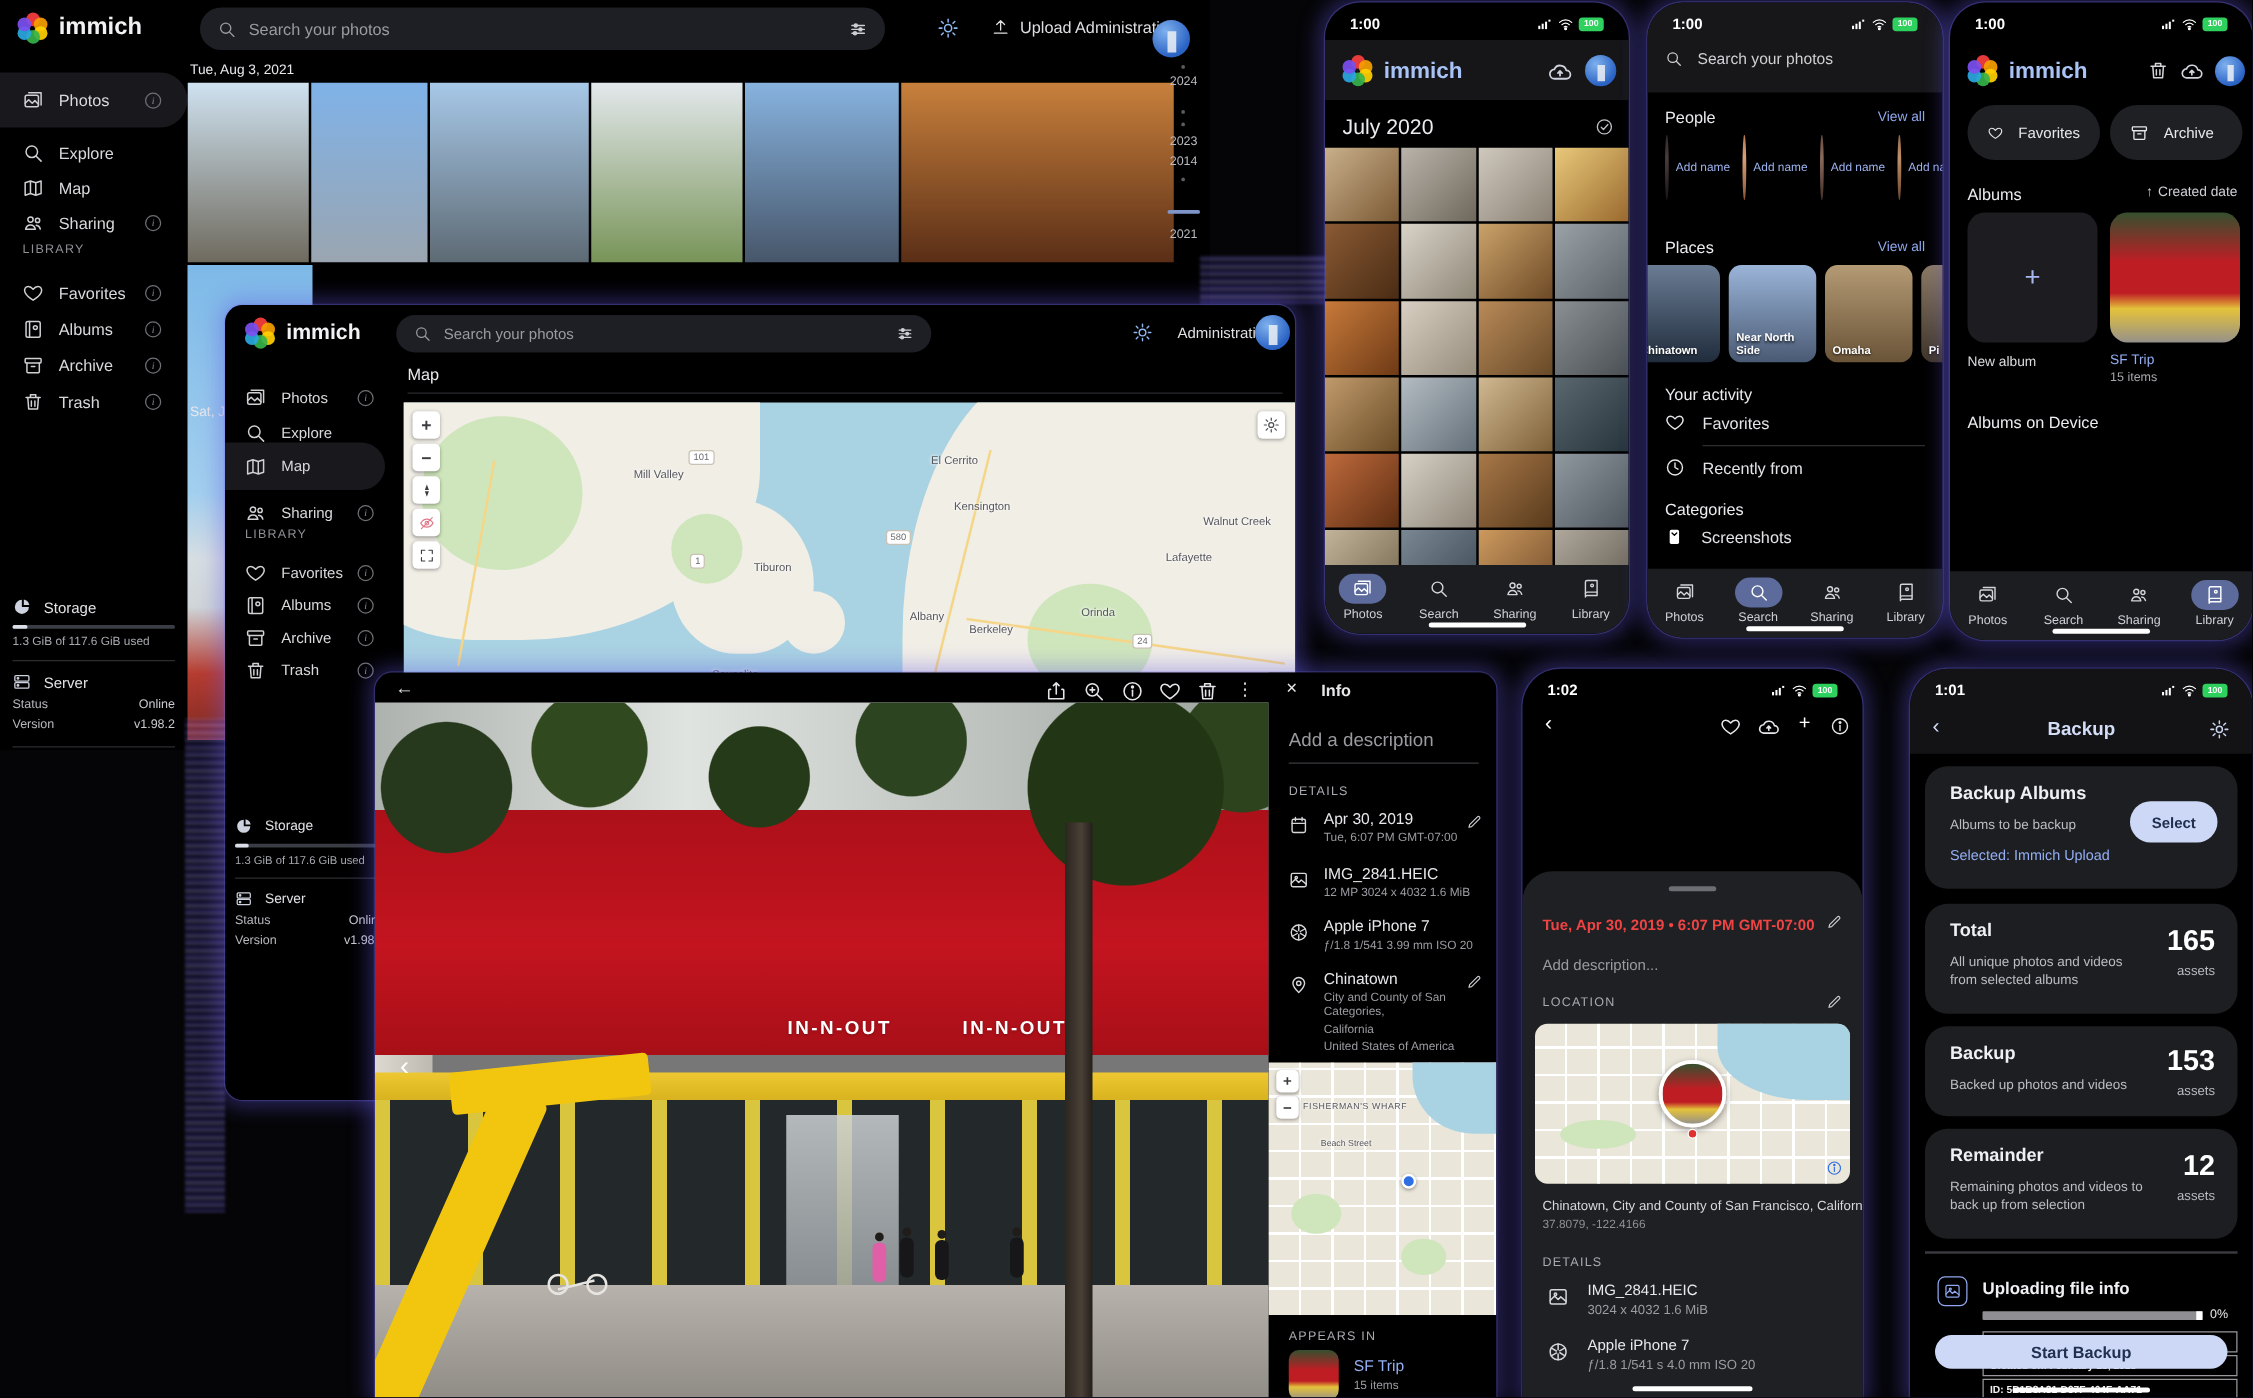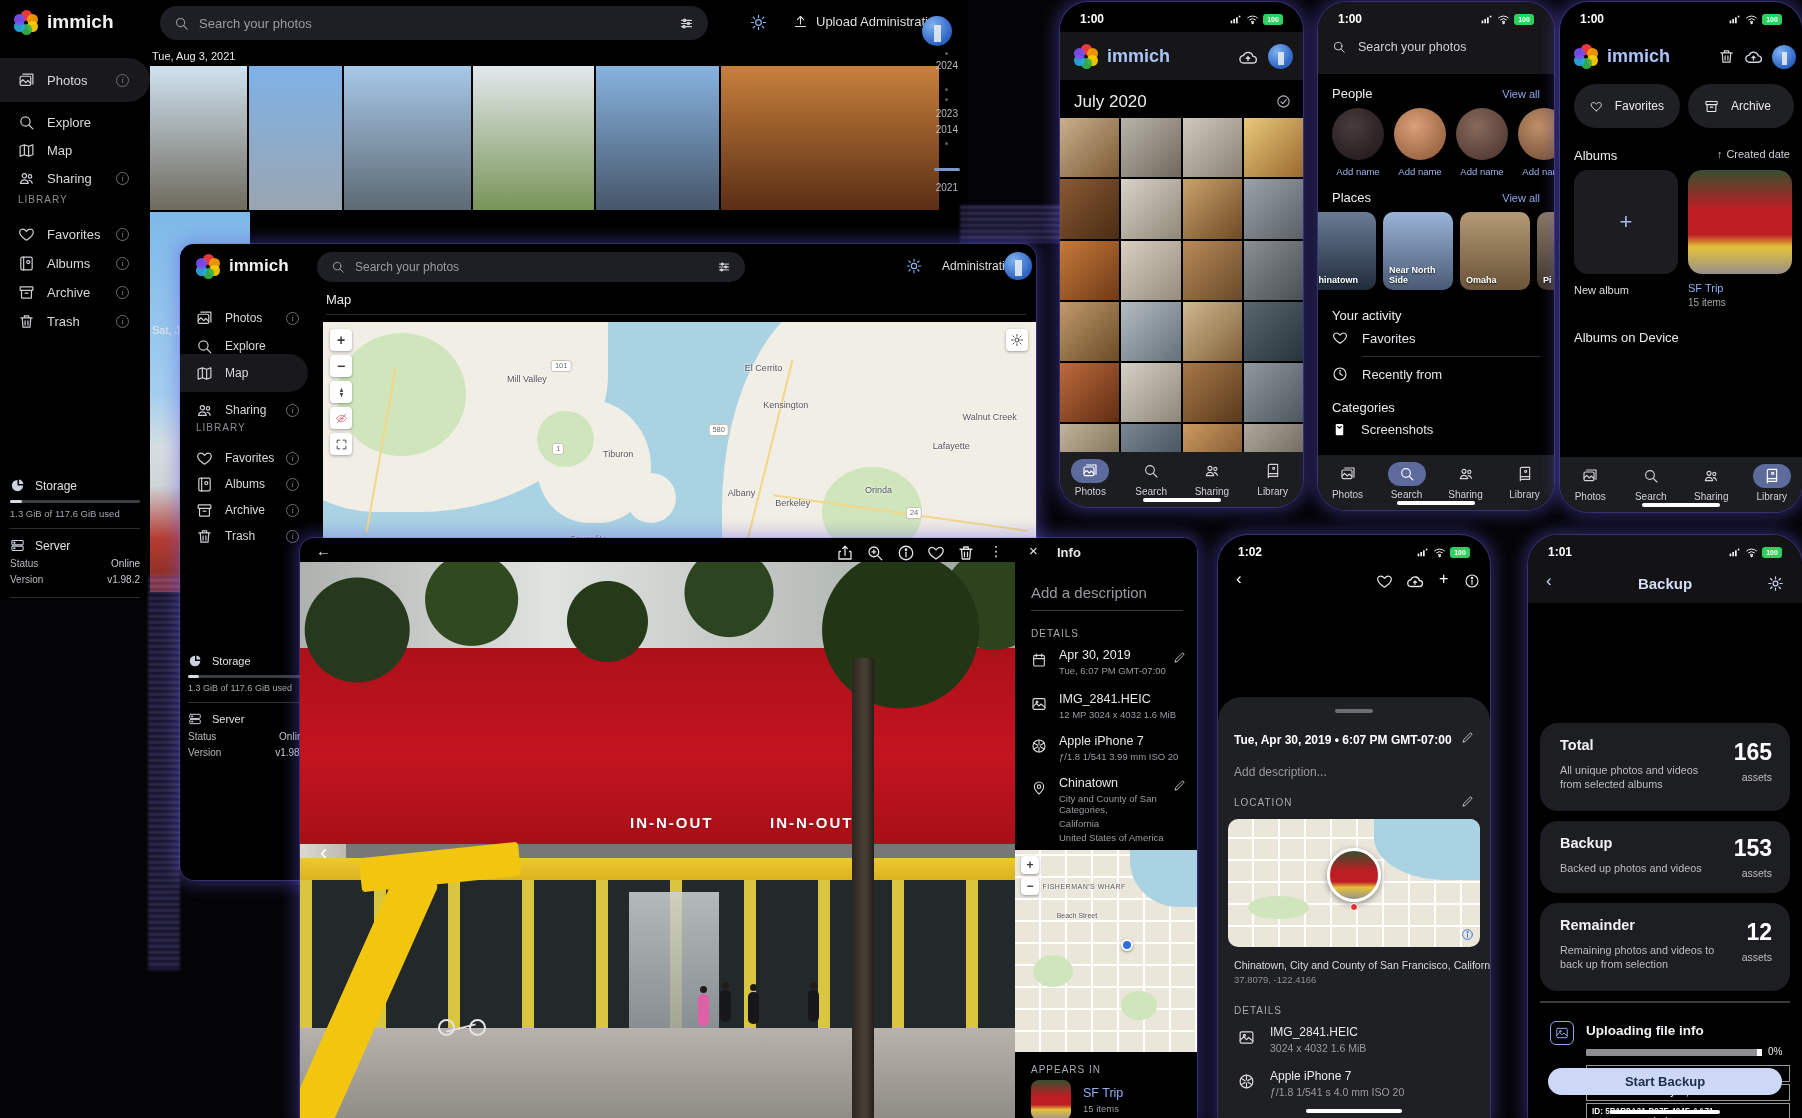--- a/index.html
+++ b/index.html
@@ -128,21 +128,21 @@
   .mlogo-name{font-size:18px;font-weight:bold;color:#a9c3f6;}
   .mnav{position:absolute;left:0;right:0;display:flex;background:#1c1d21;padding-top:7px;}
   .mnav .ni{flex:1;display:flex;flex-direction:column;align-items:center;gap:3px;font-size:10px;color:#cfcfd5;}
   .mnav .nic{width:38px;height:24px;border-radius:13px;display:flex;align-items:center;justify-content:center;color:#d3d3d9;}
   .mnav .active .nic{background:#5d6b9c;color:#fff;}
   .homebar{position:absolute;left:50%;transform:translateX(-50%);width:78px;height:4px;border-radius:3px;background:#fff;}
   .gwrap{display:grid;grid-template-columns:repeat(4,1fr);gap:2px;}
   .gtile{width:100%;aspect-ratio:1;}
   .sechead{font-size:13px;color:#ececf0;}
   .viewall{font-size:11px;color:#8fa7ee;}
-  .person{display:flex;flex-direction:column;align-items:center;gap:6px;width:52px;justify-content:flex-end;}
+  .person{display:flex;flex-direction:row;align-items:center;gap:6px;width:52px;justify-content:flex-end;}
   .person .face{width:52px;height:52px;border-radius:50%;}
   .person .pname{font-size:9.5px;color:#9db4f0;white-space:nowrap;}
   .ptile{position:relative;width:70px;height:78px;border-radius:10px;flex:none;overflow:hidden;}
   .plabel{position:absolute;left:6px;bottom:5px;font-size:9px;font-weight:bold;color:#fff;text-shadow:0 1px 2px rgba(0,0,0,.8);}
   .lrow{display:flex;align-items:center;gap:14px;font-size:13px;color:#e4e4e8;}
   .cardbtn{display:flex;align-items:center;gap:12px;background:#1f2024;border-radius:22px;height:44px;padding:0 16px;font-size:12px;color:#e8e8ec;}
   .atile{width:104px;height:104px;border-radius:14px;}
   .sheet{position:absolute;left:0;right:0;bottom:0;background:#1f2023;border-radius:24px 24px 0 0;}
   .ecard{position:absolute;left:12px;width:250px;background:#1d1e21;border-radius:18px;}
   .ecard .et{font-size:14.5px;font-weight:bold;color:#f0f0f4;}
@@ -1095,21 +1095,21 @@
     <svg class="ic abs" style="left:188px;top:38px;width:18px;height:18px;color:#e8e8ec">
         <use href="#i-cloudup"></use>
       </svg>
     <span class="abs" style="left:221px;top:35px;font-size:16px;color:#fff">+</span>
     <svg class="ic abs" style="left:246px;top:38px;width:16px;height:16px;color:#e8e8ec">
         <use href="#i-info"></use>
       </svg>
 
     <div class="sheet" style="top:162px">
       <div class="abs" style="left:50%;transform:translateX(-50%);top:12px;width:38px;height:4px;border-radius:3px;background:#6d6d74"></div>
-      <div class="abs" style="left:16px;top:36px;font-size:12px;font-weight:bold;color:#ffffff">Tue, Apr 30, 2019 • 6:07 PM GMT-07:00</div>
+      <div class="abs" style="left:16px;top:36px;font-size:12px;font-weight:bold;color:#ef4444">Tue, Apr 30, 2019 • 6:07 PM GMT-07:00</div>
       <svg class="ic pencil abs" style="right:16px;top:34px">
           <use href="#i-pencil"></use>
         </svg>
       <div class="abs" style="left:16px;top:68px;font-size:12px;color:#9a9aa0">Add description...</div>
       <div class="abs" style="left:16px;top:100px;font-size:10px;letter-spacing:1px;color:#a9a9b0">LOCATION</div>
       <svg class="ic pencil abs" style="right:16px;top:98px">
           <use href="#i-pencil"></use>
         </svg>
 
       <div class="abs" style="left:10px;top:122px;width:252px;height:128px;border-radius:10px;background:#ebe6da;overflow:hidden">
@@ -1158,20 +1158,26 @@
           </svg>
         <span class="batt">100</span>
       </span>
     </div>
     <span class="abs" style="left:18px;top:36px;font-size:17px;color:#cfd9f8">‹</span>
     <div class="abs" style="left:0;right:0;top:40px;text-align:center;font-size:15px;font-weight:bold;color:#d3ddf8">Backup</div>
     <svg class="ic abs" style="right:18px;top:40px;width:17px;height:17px;color:#c9d3f0">
         <use href="#i-gear"></use>
       </svg>
 
+    <div class="ecard" style="top:78px;height:98px">
+      <div class="et abs" style="left:20px;top:14px">Backup Albums</div>
+      <div class="ed abs" style="left:20px;top:40px">Albums to be backup</div>
+      <div class="pillbtn abs" style="right:16px;top:28px;width:70px;height:33px;font-size:12px">Select</div>
+      <div class="abs linkblue" style="left:20px;top:66px;font-size:11.5px">Selected: Immich Upload</div>
+    </div>
 
     <div class="ecard" style="top:188px;height:88px">
       <div class="et abs" style="left:20px;top:14px">Total</div>
       <div class="ed abs" style="left:20px;top:40px;width:150px">All unique photos and videos from selected albums</div>
       <div class="ev abs" style="right:18px;top:16px">165</div>
       <div class="eu abs" style="right:18px;top:48px">assets</div>
     </div>
     <div class="ecard" style="top:286px;height:72px">
       <div class="et abs" style="left:20px;top:14px">Backup</div>
       <div class="ed abs" style="left:20px;top:40px;width:150px">Backed up photos and videos</div>

